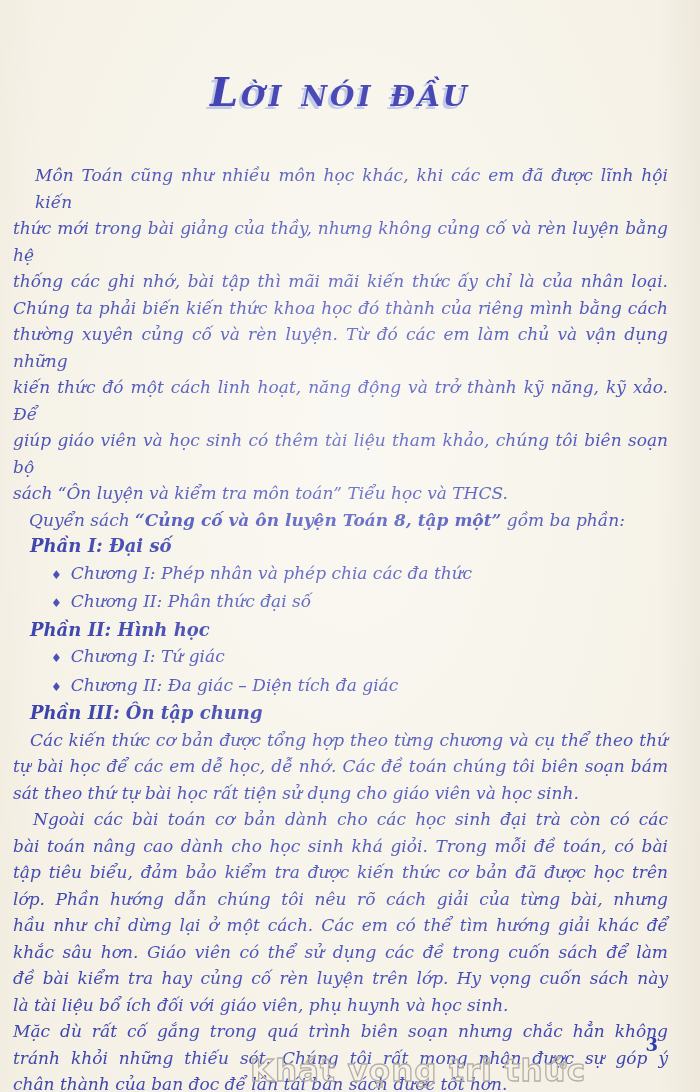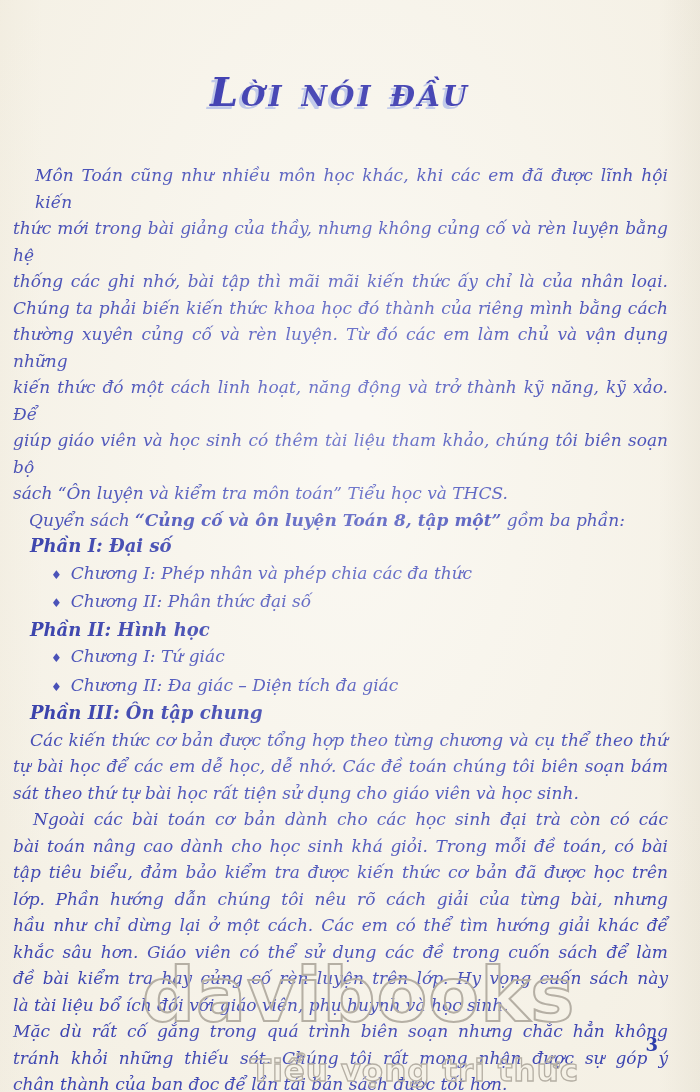--- a/index.html
+++ b/index.html
@@ -109,19 +109,18 @@
       <div class="line">lớp. Phần hướng dẫn chúng tôi nêu rõ cách giải của từng bài, nhưng</div>
       <div class="line">hầu như chỉ dừng lại ở một cách. Các em có thể tìm hướng giải khác để</div>
       <div class="line">khắc sâu hơn. Giáo viên có thể sử dụng các đề trong cuốn sách để làm</div>
       <div class="line">đề bài kiểm tra hay củng cố rèn luyện trên lớp. Hy vọng cuốn sách này</div>
       <div class="line no-stretch">là tài liệu bổ ích đối với giáo viên, phụ huynh và học sinh.</div>
       <div class="line">Mặc dù rất cố gắng trong quá trình biên soạn nhưng chắc hẳn không</div>
       <div class="line">tránh khỏi những thiếu sót. Chúng tôi rất mong nhận được sự góp ý</div>
       <div class="line no-stretch">chân thành của bạn đọc để lần tái bản sách được tốt hơn.</div>
     </div>
 
-  <div class="wm wm-brand">davibooks</div>
 
-  <div class="wm wm-slogan">Tiểu vọng tri thức</div>
+  <div class="wm wm-slogan">Khát vọng tri thức</div>
 
   <div class="pagenum">3</div>
 
 </div>
 
 </body></html>

